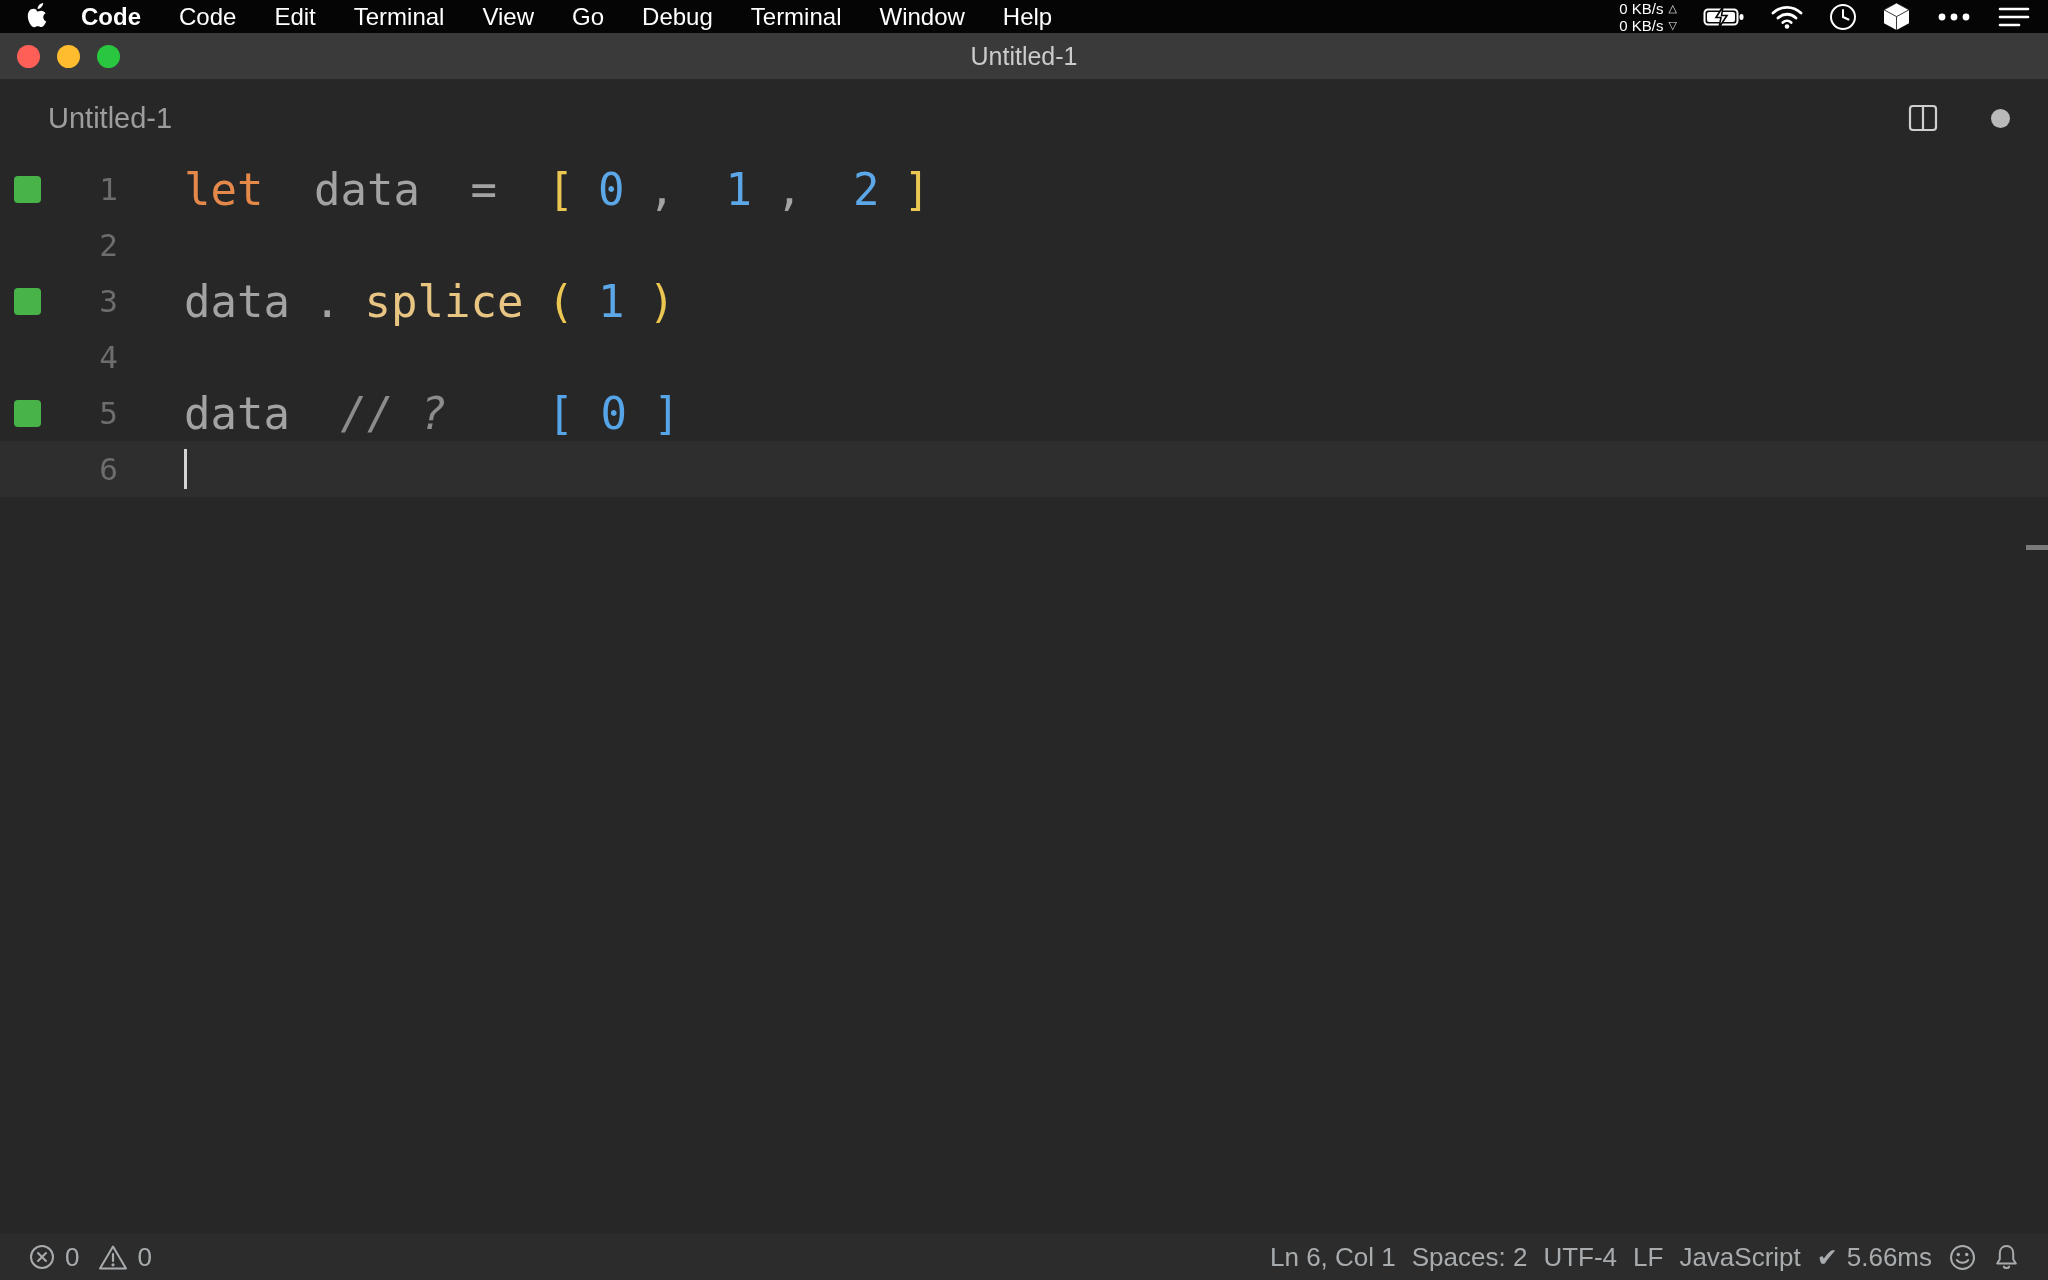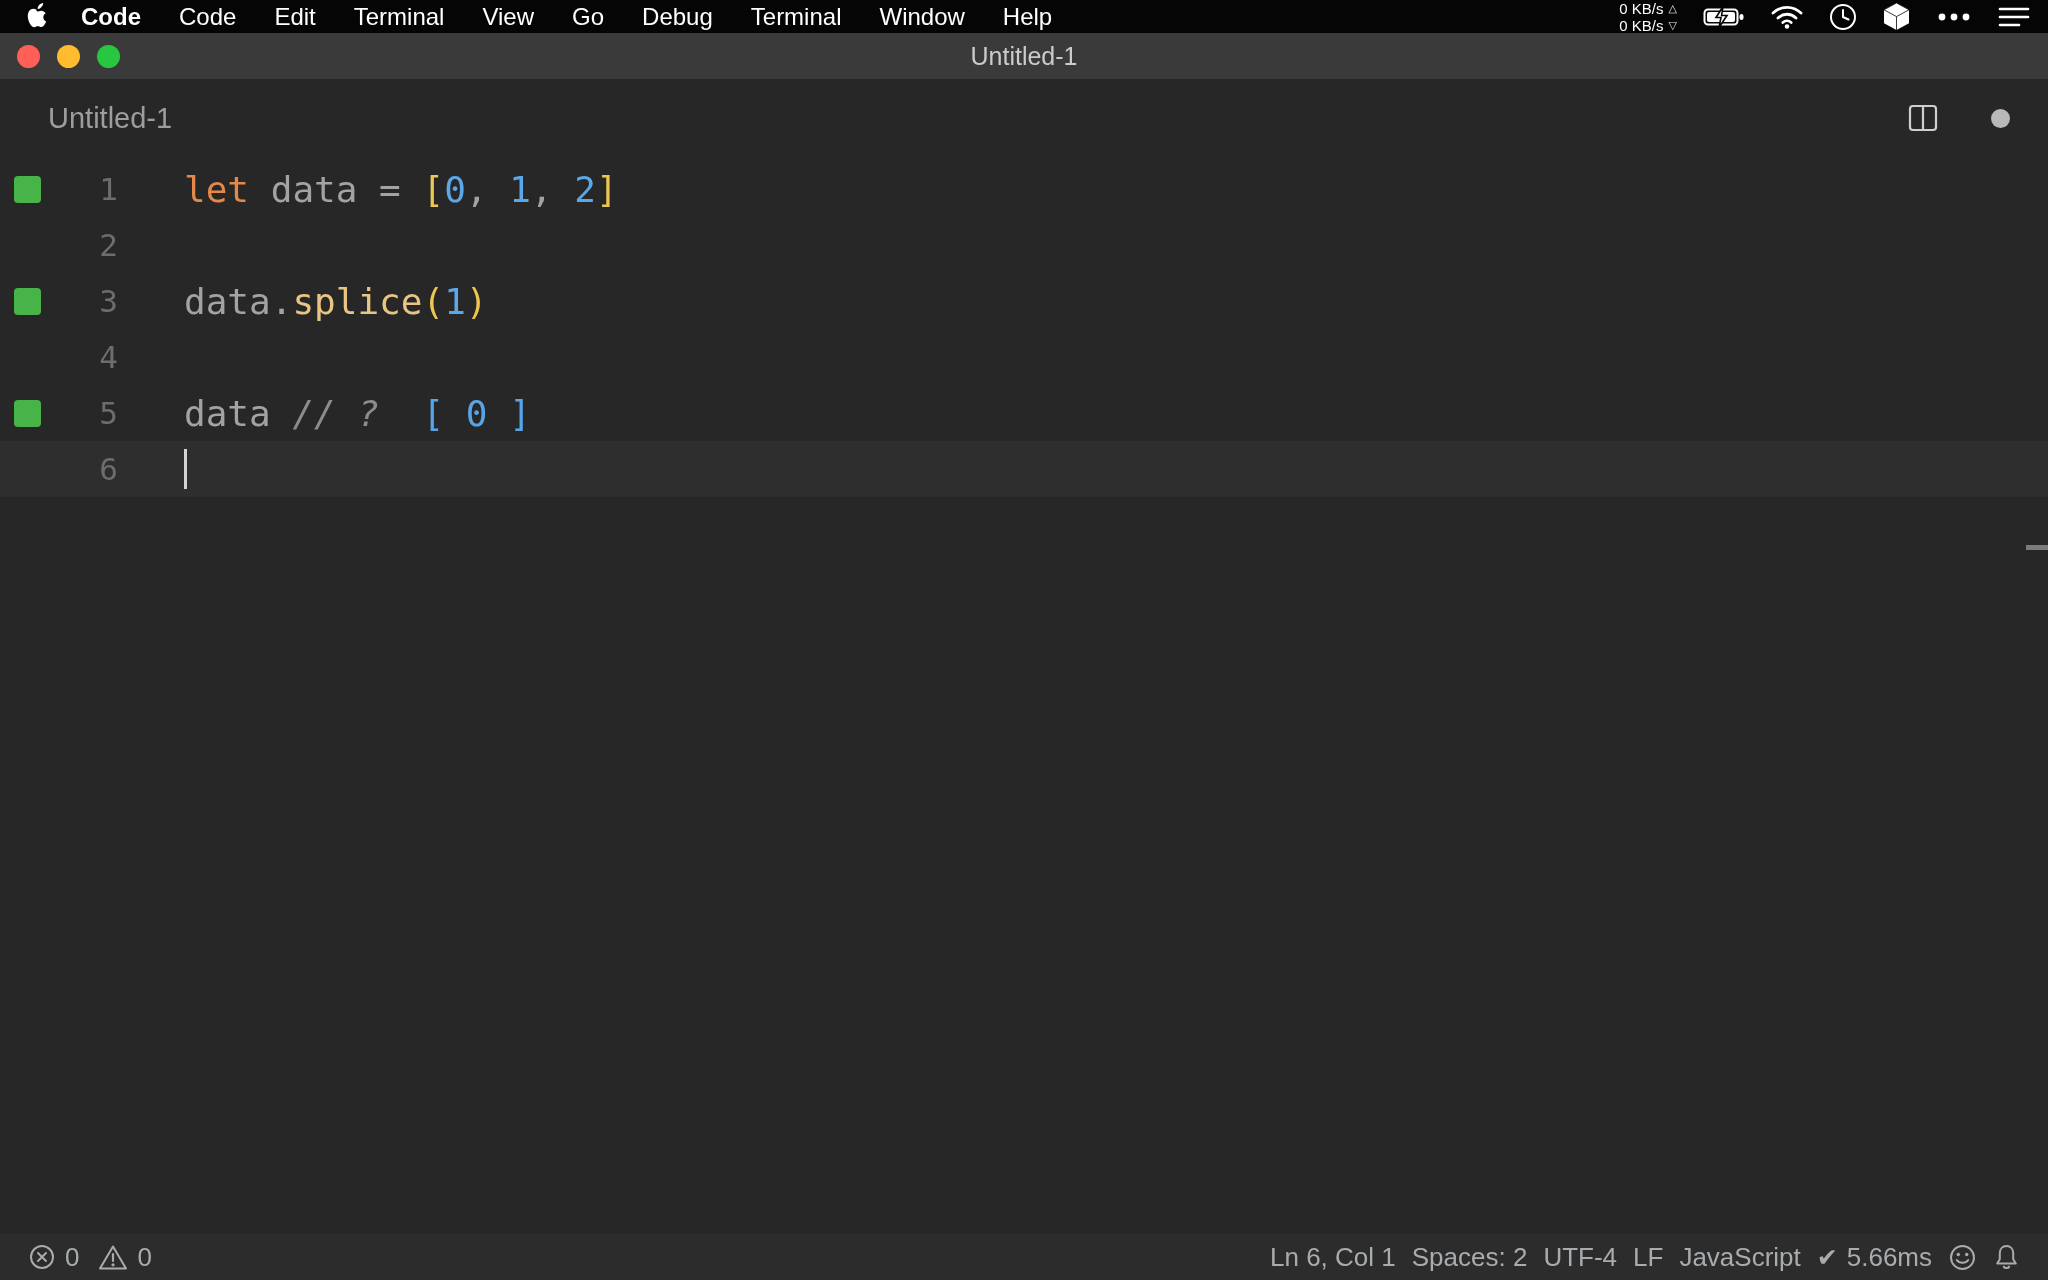--- a/index.html
+++ b/index.html
@@ -54,21 +54,21 @@
   .code-line { height:56px; display:flex; align-items:center; }
   .code-line.current { background:#2e2e2e; }
   .coverage { width:27px; height:27px; border-radius:4px; margin-left:14px; flex:0 0 auto; }
   .coverage.on { background:#48b348; }
   .line-num {
     width:77px; text-align:right; color:#6d6d6d; flex:0 0 auto;
     font-family:"DejaVu Sans Mono", monospace; font-size:31px;
   }
   .line-content {
     margin-left:66px; font-family:"DejaVu Sans Mono", monospace;
-    font-size:36px; white-space:pre; display:flex; align-items:center;
+    font-size:44px; white-space:pre; display:flex; align-items:center;gap:24px;
   }
   .tok-keyword { color:#e5894b; }
   .tok-plain { color:#a3a3a3; }
   .tok-bracket { color:#ecc652; }
   .tok-number { color:#5ca7e8; }
   .tok-function { color:#e9c583; }
   .tok-comment { color:#8c8c8c; font-style:italic; }
   .tok-quokka { color:#56a5e8; }
   .cursor { display:inline-block; width:3px; height:40px; background:#d4d4d4; }
 

